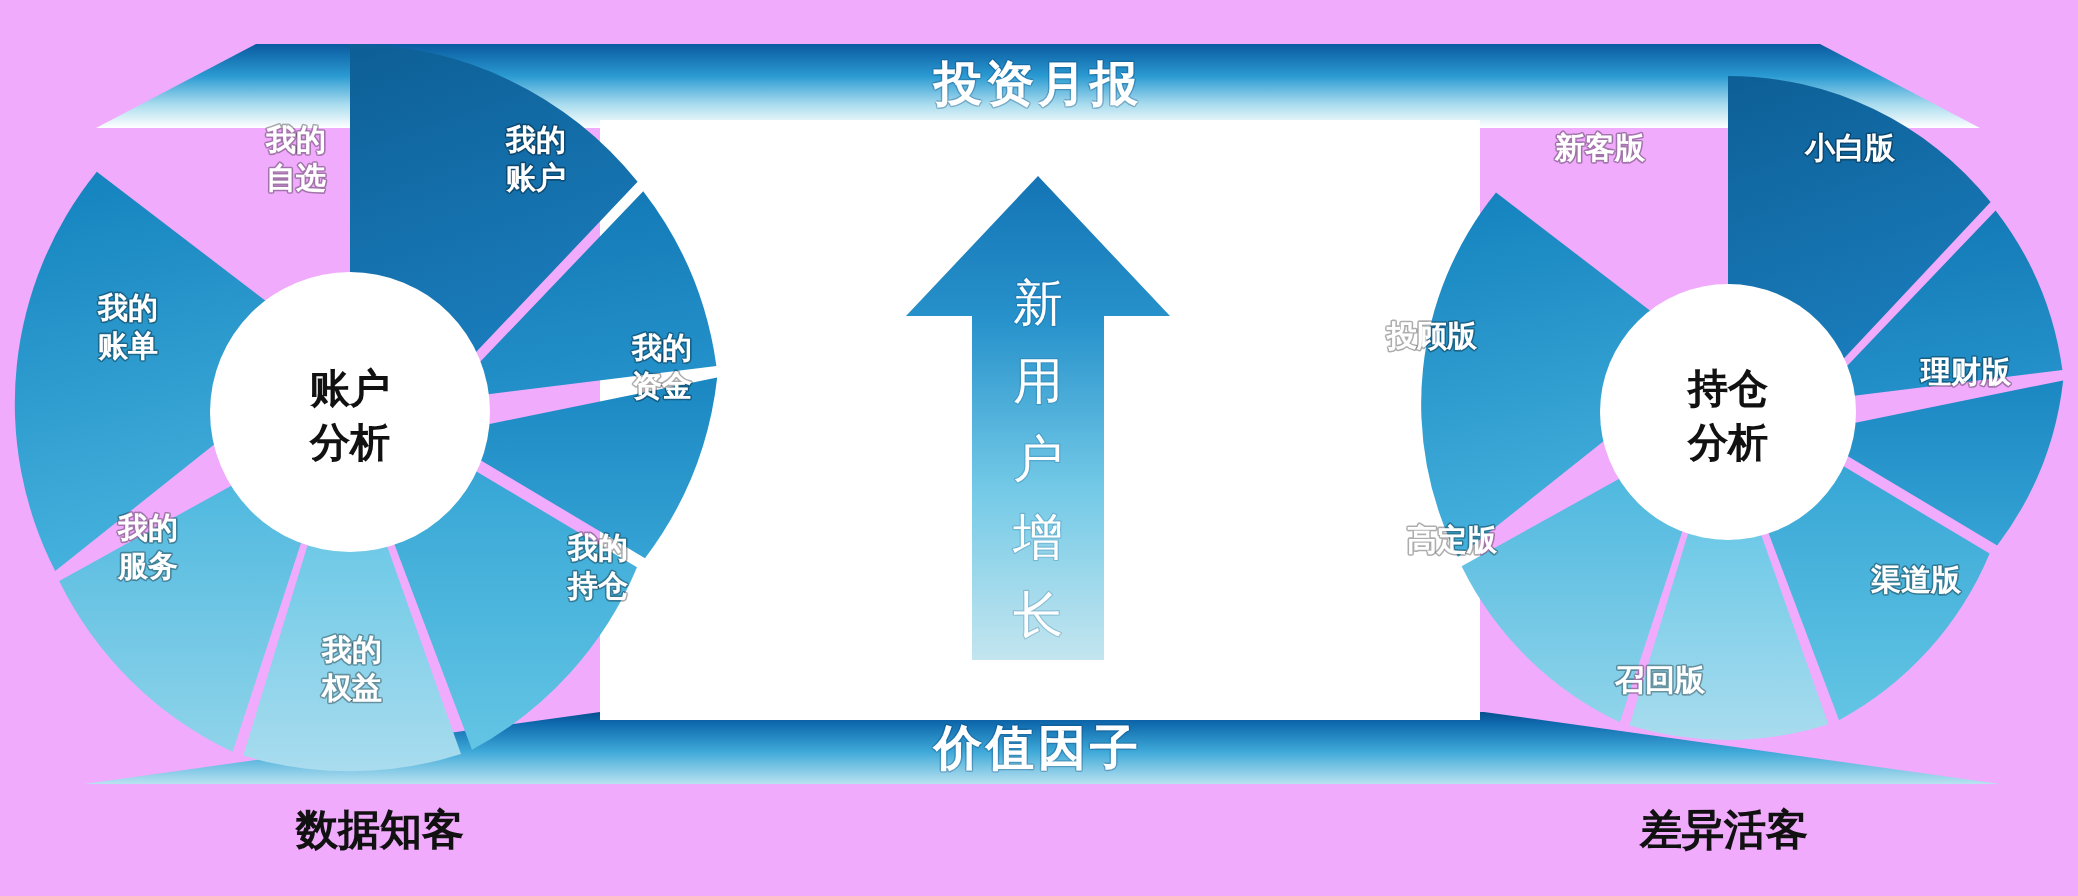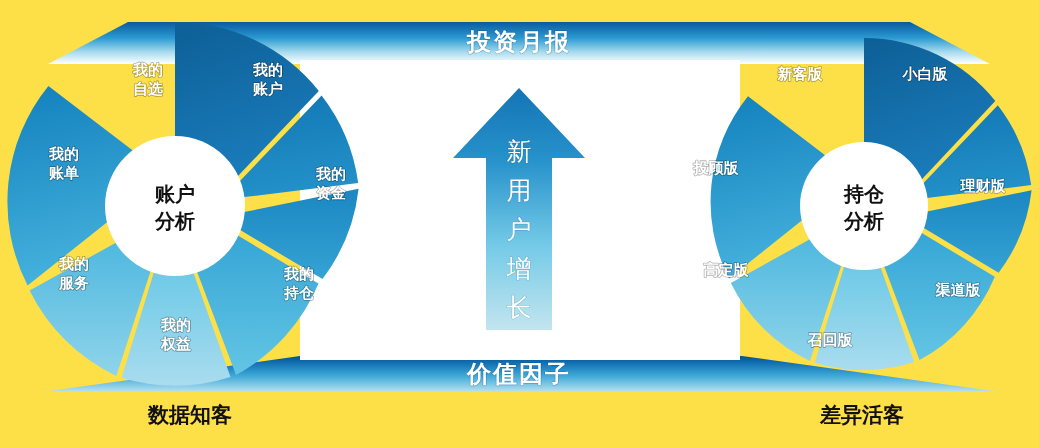--- a/index.html
+++ b/index.html
@@ -1,21 +1,21 @@
 <!DOCTYPE html>
 <html><head>
 <meta charset="utf-8">
 <style>
   html,body{margin:0;padding:0;background:#ffffff;}
   body{
     width:1039px;height:448px;
     font-family:"DejaVu Sans","Liberation Sans",sans-serif;
     overflow:hidden;
   }
-  #stage{position:relative;width:1039px;height:448px;background:#fde047;}
+  #stage{position:relative;width:1039px;height:448px;background:#f0abfc;}
   svg{display:block;}
   .seg-label{
     fill:#ffffff;
     font-family:"DejaVu Sans","Liberation Sans",sans-serif;
     font-weight:bold;
     font-size:15px;
     text-anchor:middle;
     paint-order:stroke;
     stroke:rgba(0,0,0,0.32);
     stroke-width:1.6px;

